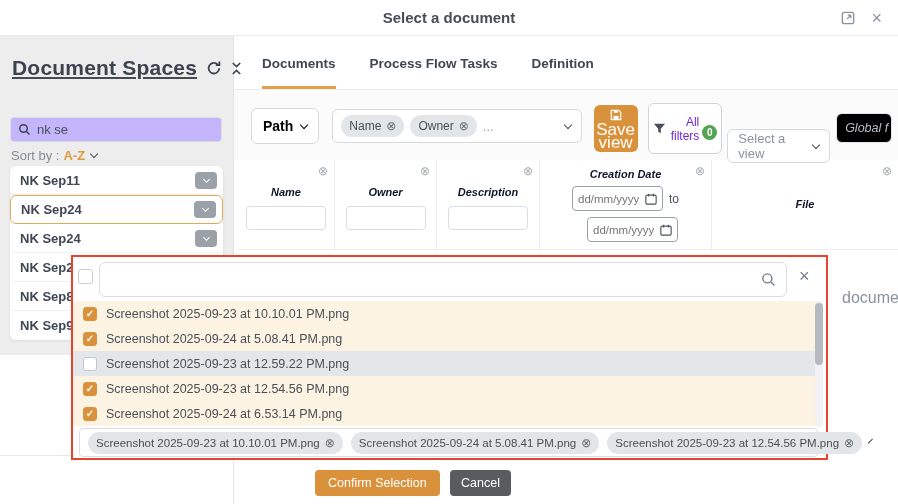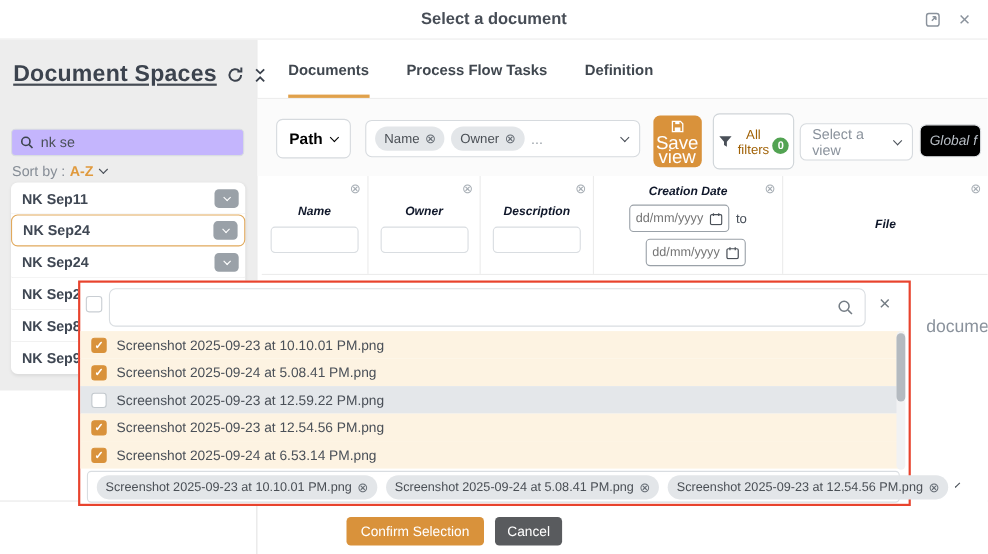--- a/index.html
+++ b/index.html
@@ -39,23 +39,23 @@
   .filterrow { height:70px; background:#fbfbfb; display:flex; align-items:flex-start; padding:15px 6px 0 17px; }
   .chev { display:inline-block; width:6px; height:6px; border:solid currentColor; border-width:0 1.8px 1.8px 0; transform:rotate(45deg); margin-top:-3px; }
   .btn-path { height:36px; margin-top:3px; background:#fff; border:1px solid #d6dade; border-radius:6px; display:flex; align-items:center; gap:8px; padding:0 11px; font-size:14px; color:#000000; font-weight:bold; cursor:pointer; }
   .combo { margin-left:13px; margin-top:4px; width:250px; height:34px; background:#fff; border:1px solid #d6dade; border-radius:6px; display:flex; align-items:center; gap:6px; padding:0 10px 0 8px; }
   .pill { background:#e3e6e9; border-radius:12px; height:22px; display:flex; align-items:center; gap:5px; padding:0 8px; font-size:12px; color:#4a4f55; white-space:nowrap; cursor:pointer; }
   .pill .ox { font-size:12px; color:#666d75; }
   .combo .more { color:#9aa1a8; font-size:13px; }
   .combo .chev { margin-left:auto; color:#4a5058; }
   .savebtn { margin-left:12px; width:44px; height:47px; background:#d9923b; border:none; border-radius:6px; color:#fff; font-size:17px; line-height:13px; display:flex; flex-direction:column; align-items:center; justify-content:center; gap:2px; cursor:pointer; font-family:inherit; }
   .allf { margin-left:10px; margin-top:-2px; width:75px; height:51px; background:#fff; border:1px solid #cfd4d8; border-radius:6px; display:flex; align-items:center; justify-content:center; gap:5px; cursor:pointer; font-family:inherit; }
-  .allf .txt { font-size:12px; color:#a16207; line-height:14px; text-align:center; }
+  .allf .txt { font-size:12px; color:#6d28d9; line-height:14px; text-align:right; }
   .badge { width:15px; height:15px; border-radius:50%; background:#52a352; color:#fff; font-size:10px; display:flex; align-items:center; justify-content:center; margin-top:8px; margin-left:-2px; font-weight:bold; }
-  .selview { margin-left:5px; margin-top:7px; width:103px; height:34px; background:#fff; border:1px solid #d6dade; border-radius:6px; display:flex; align-items:center; justify-content:space-between; padding:0 10px; font-size:13px; color:#8a929c; cursor:pointer; }
+  .selview { margin-left:5px; margin-top:24px; width:103px; height:34px; background:#fff; border:1px solid #d6dade; border-radius:6px; display:flex; align-items:center; justify-content:space-between; padding:0 10px; font-size:13px; color:#8a929c; cursor:pointer; }
   .selview .chev { color:#4a5058; }
   .globalbtn { margin-left:6px; margin-top:8px; width:56px; height:30px; background:#000000; border:1px solid #e3e6e9; border-radius:6px; font-size:12.5px; font-style:italic; color:#b9bfc6; display:flex; align-items:center; padding:0 8px; overflow:hidden; white-space:nowrap; cursor:pointer; font-family:inherit; }
   
   .thead { position:absolute; left:4px; right:0; top:124px; height:90px; display:grid; grid-template-columns:97px 102px 103px 172px 1fr; border-bottom:1px solid #ececec; }
   .th { position:relative; border-right:1px solid #ececec; text-align:center; padding-top:26px; }
   .th:last-child { border-right:none; }
   .th .clear { position:absolute; top:5px; right:6px; font-size:12px; color:#a6adb4; cursor:pointer; line-height:1; }
   .th .lbl { font-size:11px; font-weight:bold; color:#0f172a;font-style:italic; }
   .th input.col-filter { width:80px; height:24px; border:1px solid #d9dde1; border-radius:4px; margin-top:8px; font-size:12px; padding:0 5px; font-family:inherit; outline:none; }
   .th.creation { padding-top:8px; }

